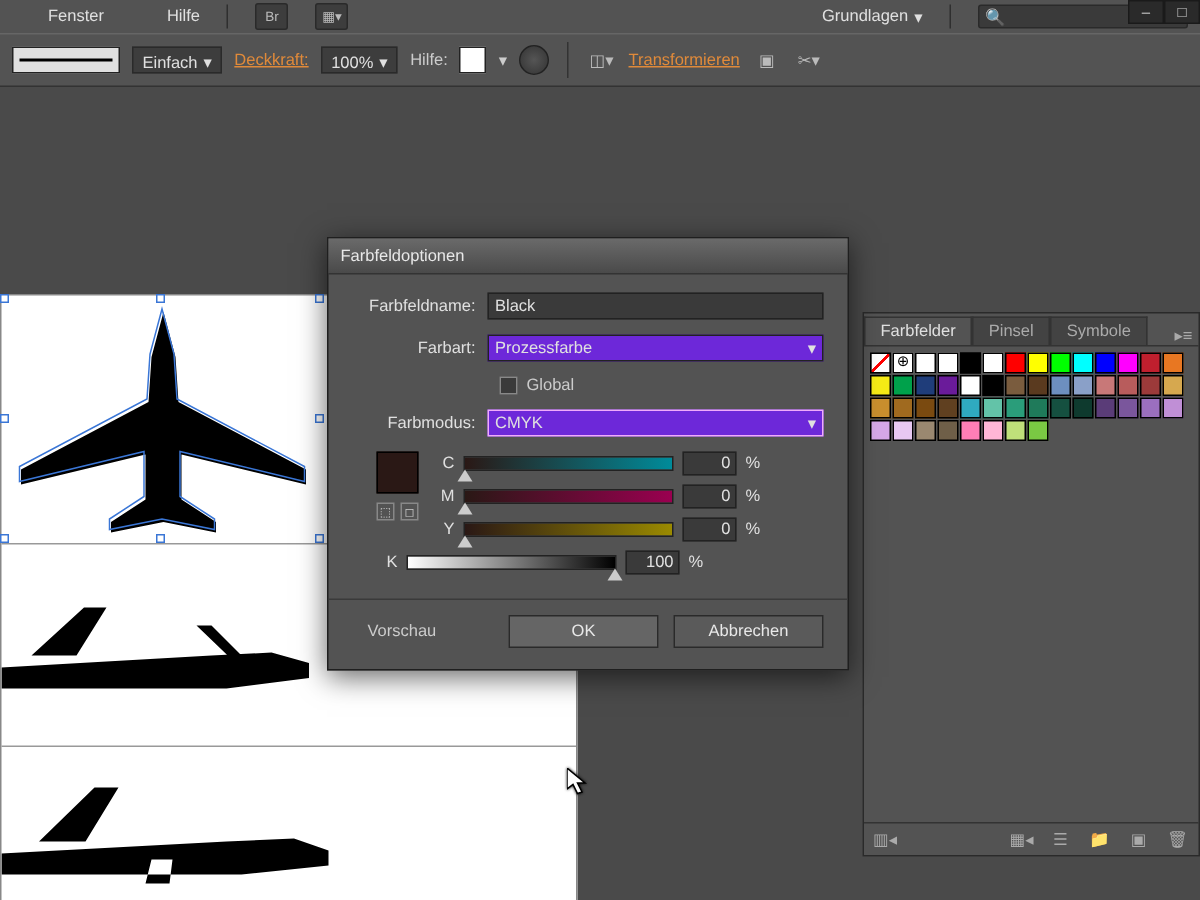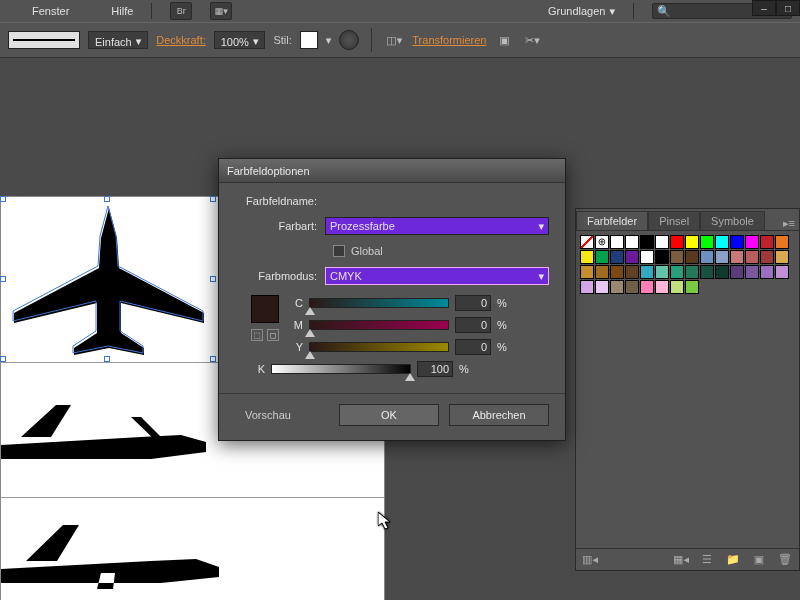--- a/index.html
+++ b/index.html
@@ -110,21 +110,21 @@
     </div>
   <div class="dd">
       <span>Einfach</span>
       <span>▾</span>
     </div>
   <span class="label-orange">Deckkraft:</span>
   <div class="dd">
       <span>100%</span>
       <span>▾</span>
     </div>
-  <span>Stil:</span>
+  <span>Hilfe:</span>
   <div class="swatch-btn"></div>
     <span>▾</span>
   <div class="circle-btn"></div>
   <div class="divider"></div>
   <div class="tiny-icon">◫▾</div>
   <span class="orange-link">Transformieren</span>
   <div class="tiny-icon">▣</div>
   <div class="tiny-icon">✂▾</div>
 </div>
 
@@ -231,20 +231,21 @@
       <div class="fi">🗑</div>
     </div>
   </div>
 </div>
 
 <div class="dialog">
   <div class="dialog-title">Farbfeldoptionen</div>
   <div class="dialog-body">
     <div class="row">
       <div class="lab">Farbfeldname:</div>
+      <input type="text" class="field" value="Black" style="">
     </div>
     <div class="row">
       <div class="lab">Farbart:</div>
       <div class="dropdown">
           <span>Prozessfarbe</span>
           <span>▾</span>
         </div>
     </div>
     <div class="row" style="padding-left:98px">
       <div class="chk"></div>

